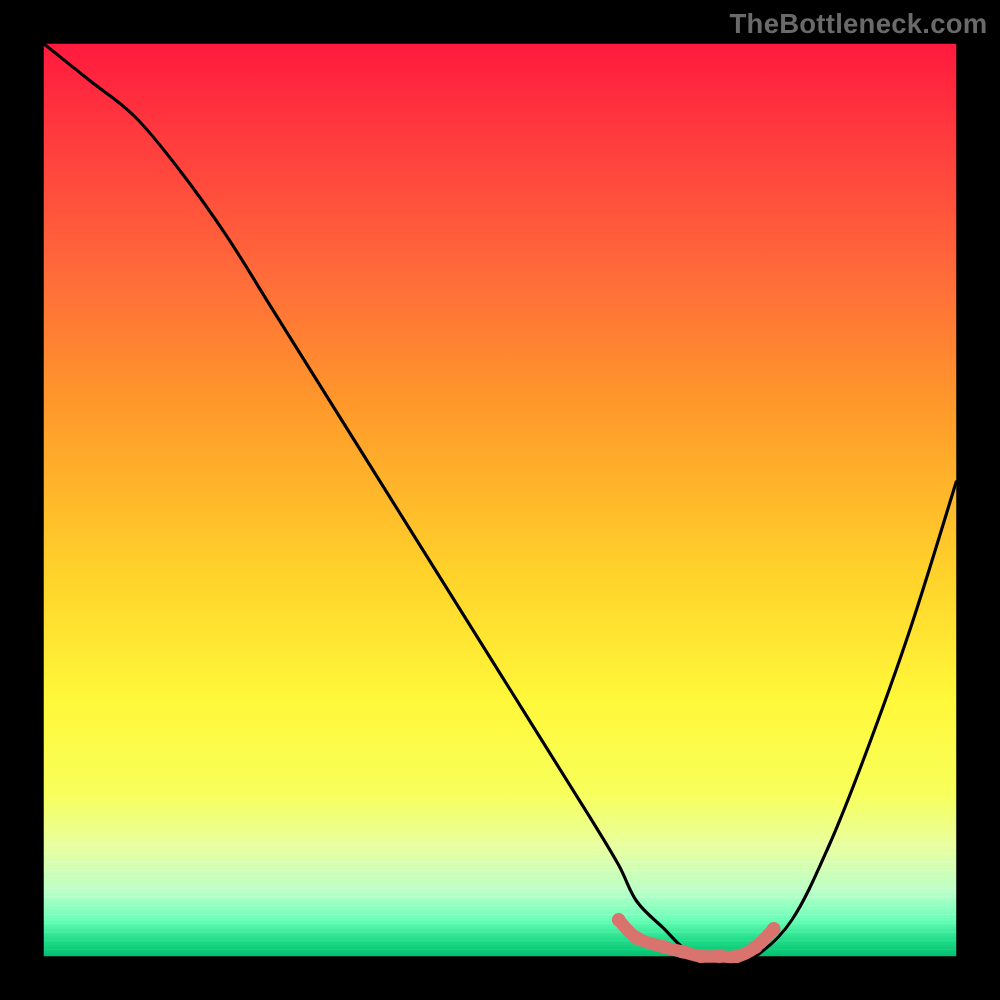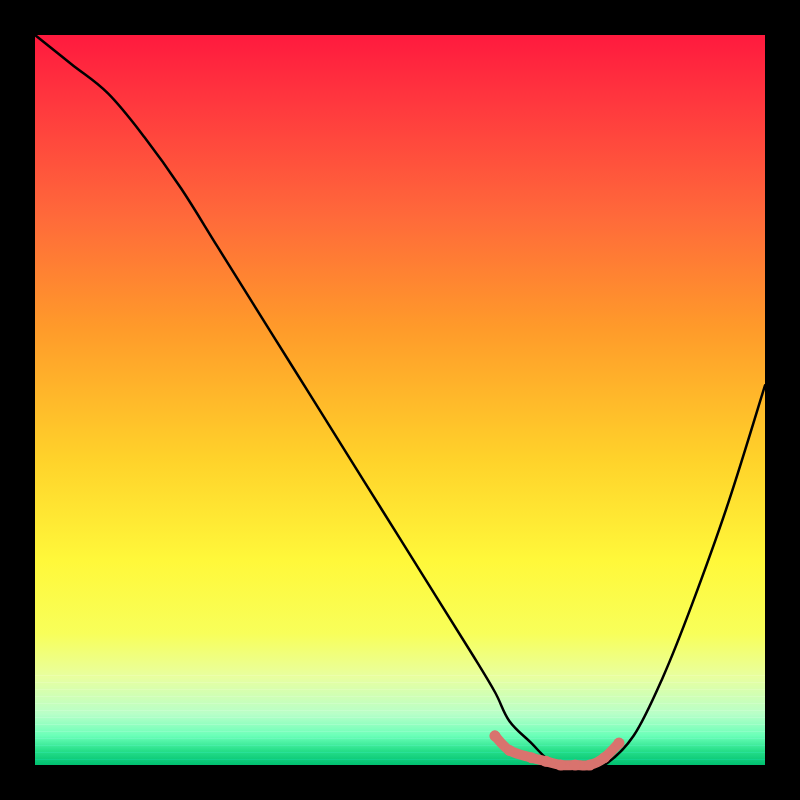--- a/index.html
+++ b/index.html
@@ -74,20 +74,21 @@
     left: 0; top: 0;
     width: 730px;
     height: 730px;
     overflow: visible;
   }
 </style>
 </head>
 <body>
 
 <div class="frame">
+  <div class="watermark">TheBottleneck.com</div>
 
   <div class="plot">
     <div class="gradient"></div>
     <div class="stripes"></div>
 
     <svg class="curve" viewBox="0 0 730 730" preserveAspectRatio="none">
       <path id="main-curve" fill="none" stroke="#000" stroke-width="2.5" stroke-linejoin="round" stroke-linecap="round" d="M 0,0 C 6.569999999999999,5.256000000000008 23.36,18.688000000000052 36.5,29.200000000000045 C 49.64,39.71200000000004 59.86,45.25999999999998 73,58.39999999999998 C 86.14,71.53999999999998 96.36,85.11800000000005 109.5,102.20000000000005 C 122.64,119.28200000000004 132.86,133.58999999999995 146,153.29999999999995 C 159.14,173.00999999999996 169.36,190.67600000000004 182.5,211.70000000000005 C 195.64,232.72400000000005 205.86,249.07600000000005 219,270.1 C 232.14,291.124 242.35999999999999,307.47599999999994 255.49999999999997,328.49999999999994 C 268.64,349.52399999999994 278.86,365.87600000000003 292,386.90000000000003 C 305.14,407.92400000000004 315.36,424.276 328.5,445.3 C 341.64,466.324 351.86,482.676 365,503.7 C 378.14,524.7239999999999 388.36000000000007,541.076 401.50000000000006,562.1 C 414.64000000000004,583.124 427.488,603.418 438,620.5 C 448.512,637.582 453.33,645.174 459.9,657 C 466.46999999999997,668.826 467.93,677.0020000000001 474.5,686.2 C 481.07,695.398 489.83000000000004,701.53 496.40000000000003,708.1 C 502.97,714.6700000000001 505.74399999999997,718.758 510.99999999999994,722.7 C 516.256,726.642 520.344,728.686 525.6,730 C 530.856,731.314 534.9440000000001,730 540.2,730 C 545.456,730 549.544,730 554.8,730 C 560.0559999999999,730 561.516,735.256 569.4,730 C 577.284,724.744 588.088,716.568 598.5999999999999,700.8 C 609.1119999999999,685.0319999999999 617.2879999999999,666.052 627.8,642.4 C 638.312,618.7479999999999 645.174,600.9359999999999 657,569.4 C 668.826,537.864 680.36,506.62 693.5,467.2 C 706.64,427.78 723.43,371.424 730,350.4"></path>
       <path id="optimal-curve" fill="none" stroke="#d9736e" stroke-width="10" stroke-linecap="round" stroke-linejoin="round" d="M 459.9,700.8 C 462.52799999999996,703.428 467.93,711.458 474.5,715.4 C 481.07,719.342 489.83000000000004,720.729 496.40000000000003,722.7 C 502.97,724.671 505.74399999999997,725.0360000000001 510.99999999999994,726.35 C 516.256,727.664 520.344,729.343 525.6,730 C 530.856,730.657 534.9440000000001,730 540.2,730 C 545.456,730 549.544,731.314 554.8,730 C 560.0559999999999,728.686 564.144,726.642 569.4,722.7 C 574.656,718.758 581.372,710.7280000000001 584,708.1"></path>
       <g id="optimal-dots">
           <circle cx="459.9" cy="700.8" r="5.5" fill="#d9736e"></circle>

